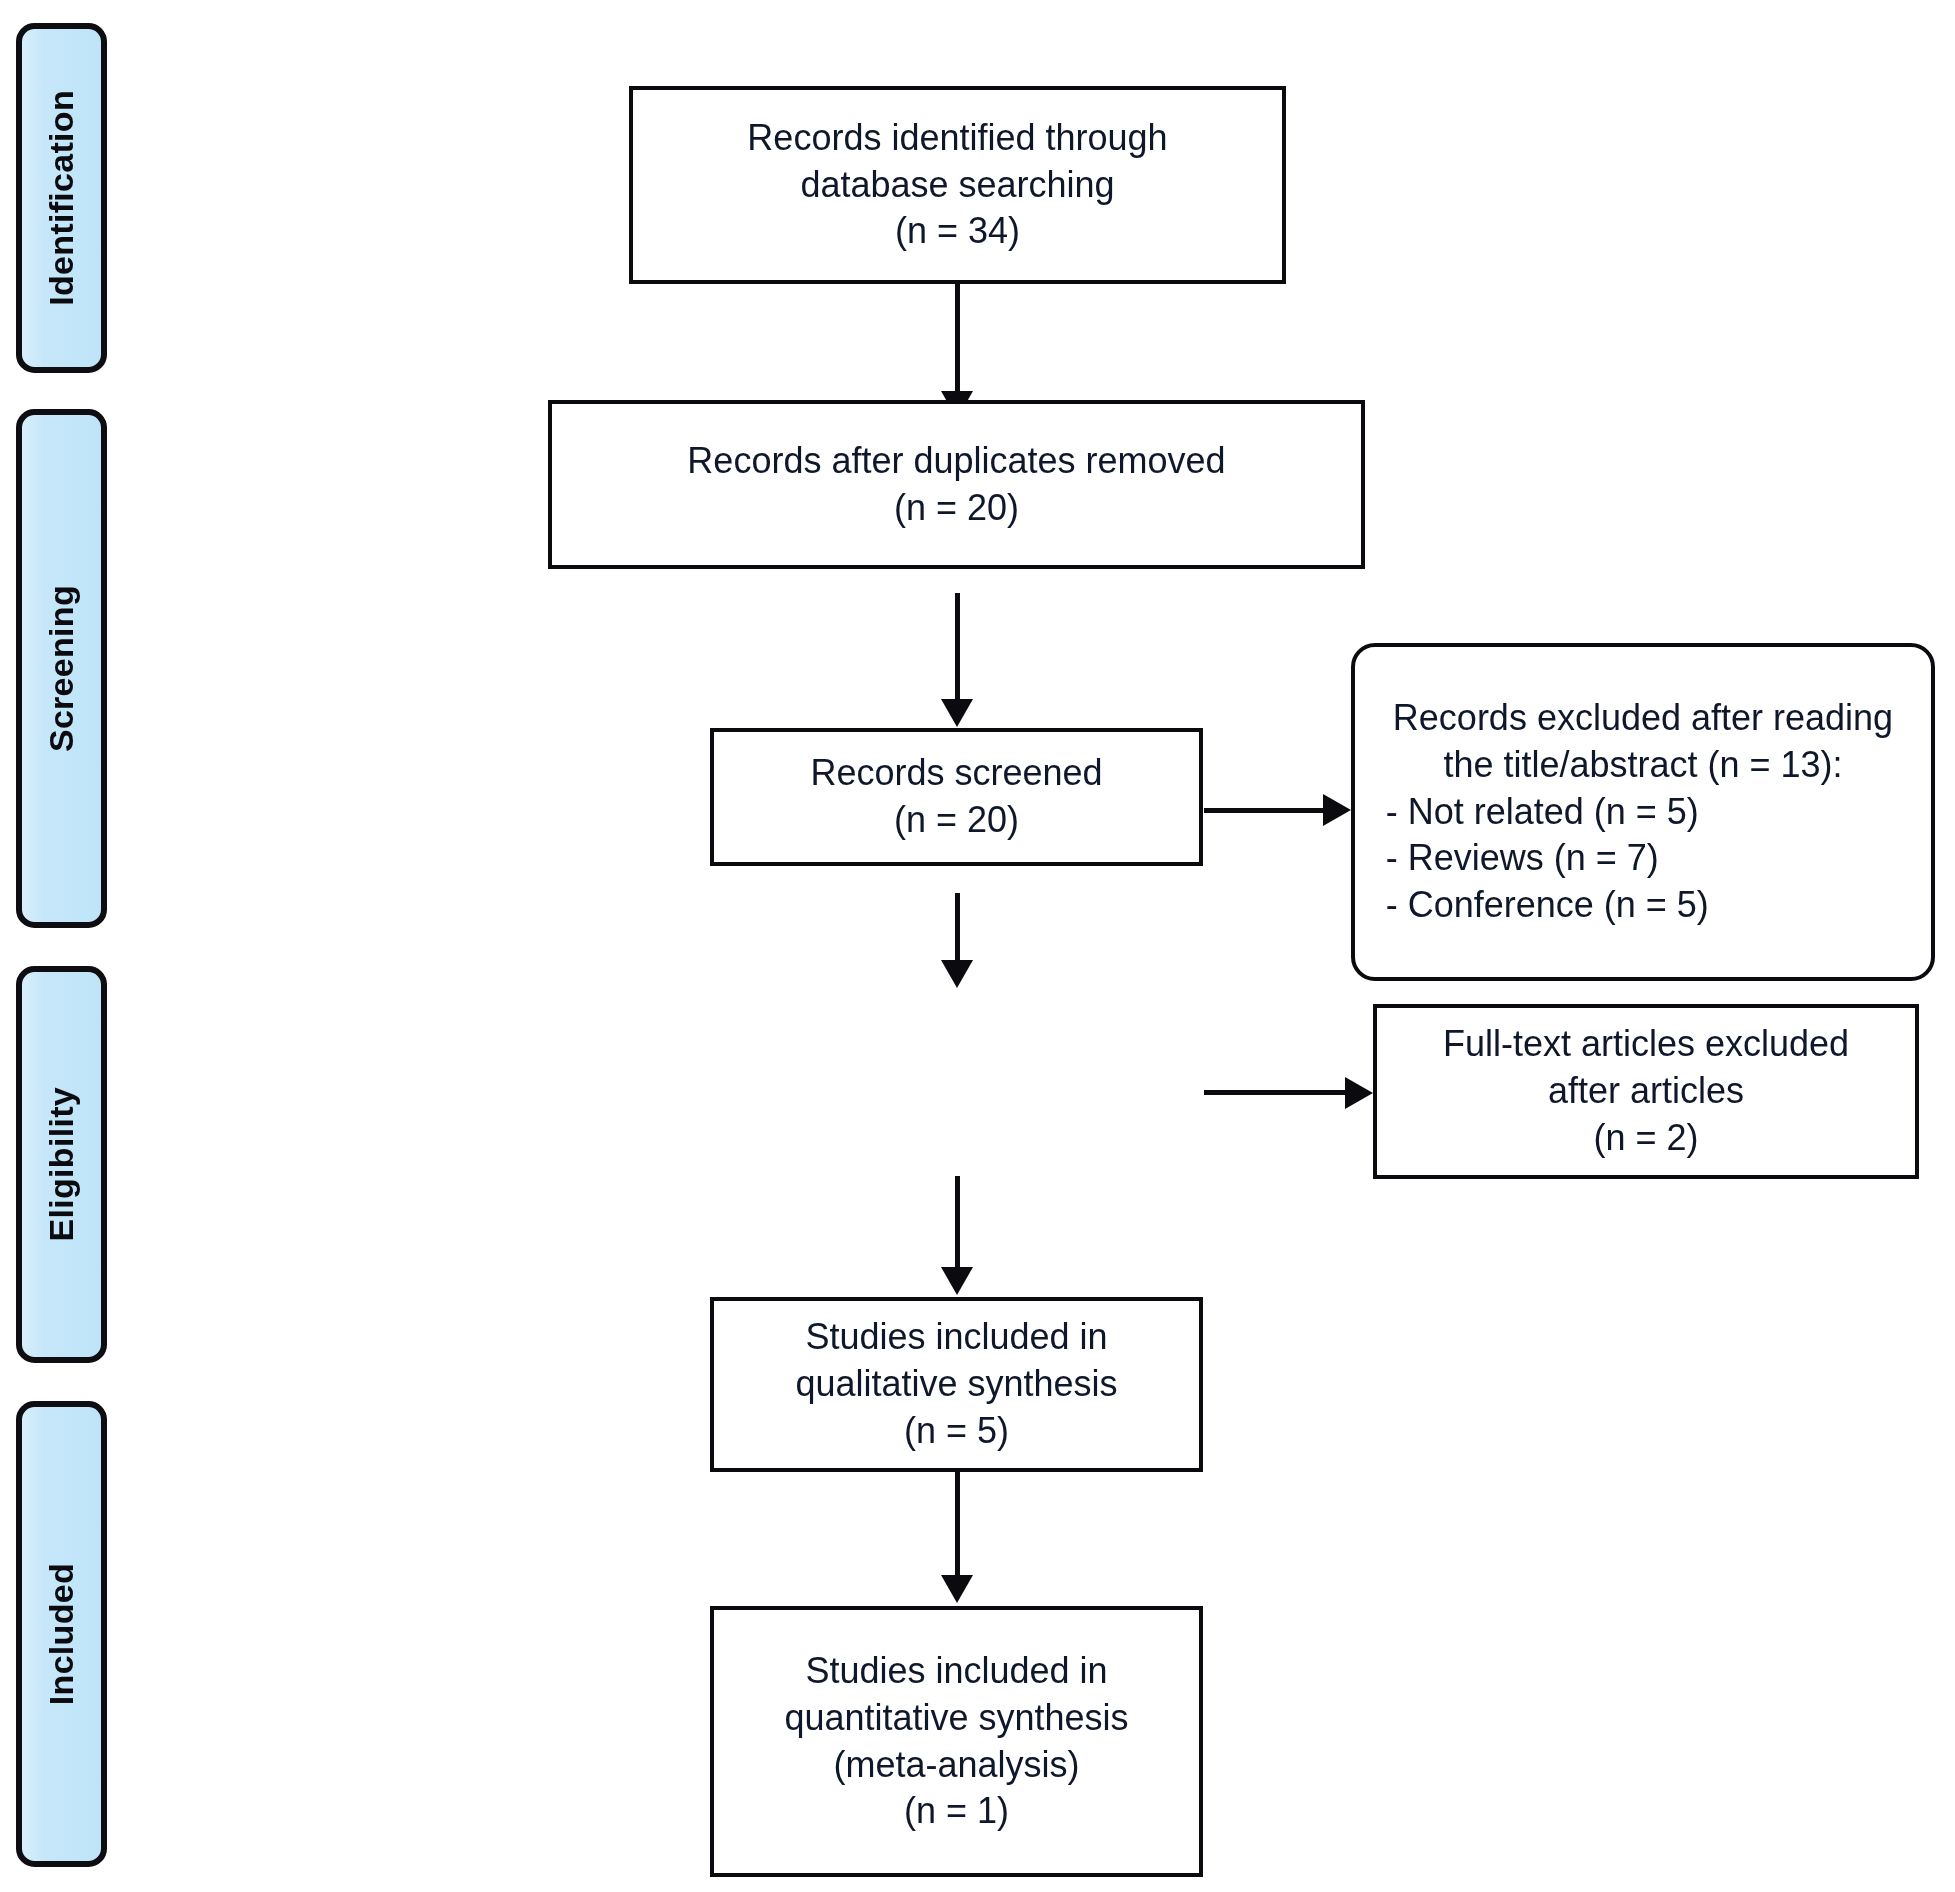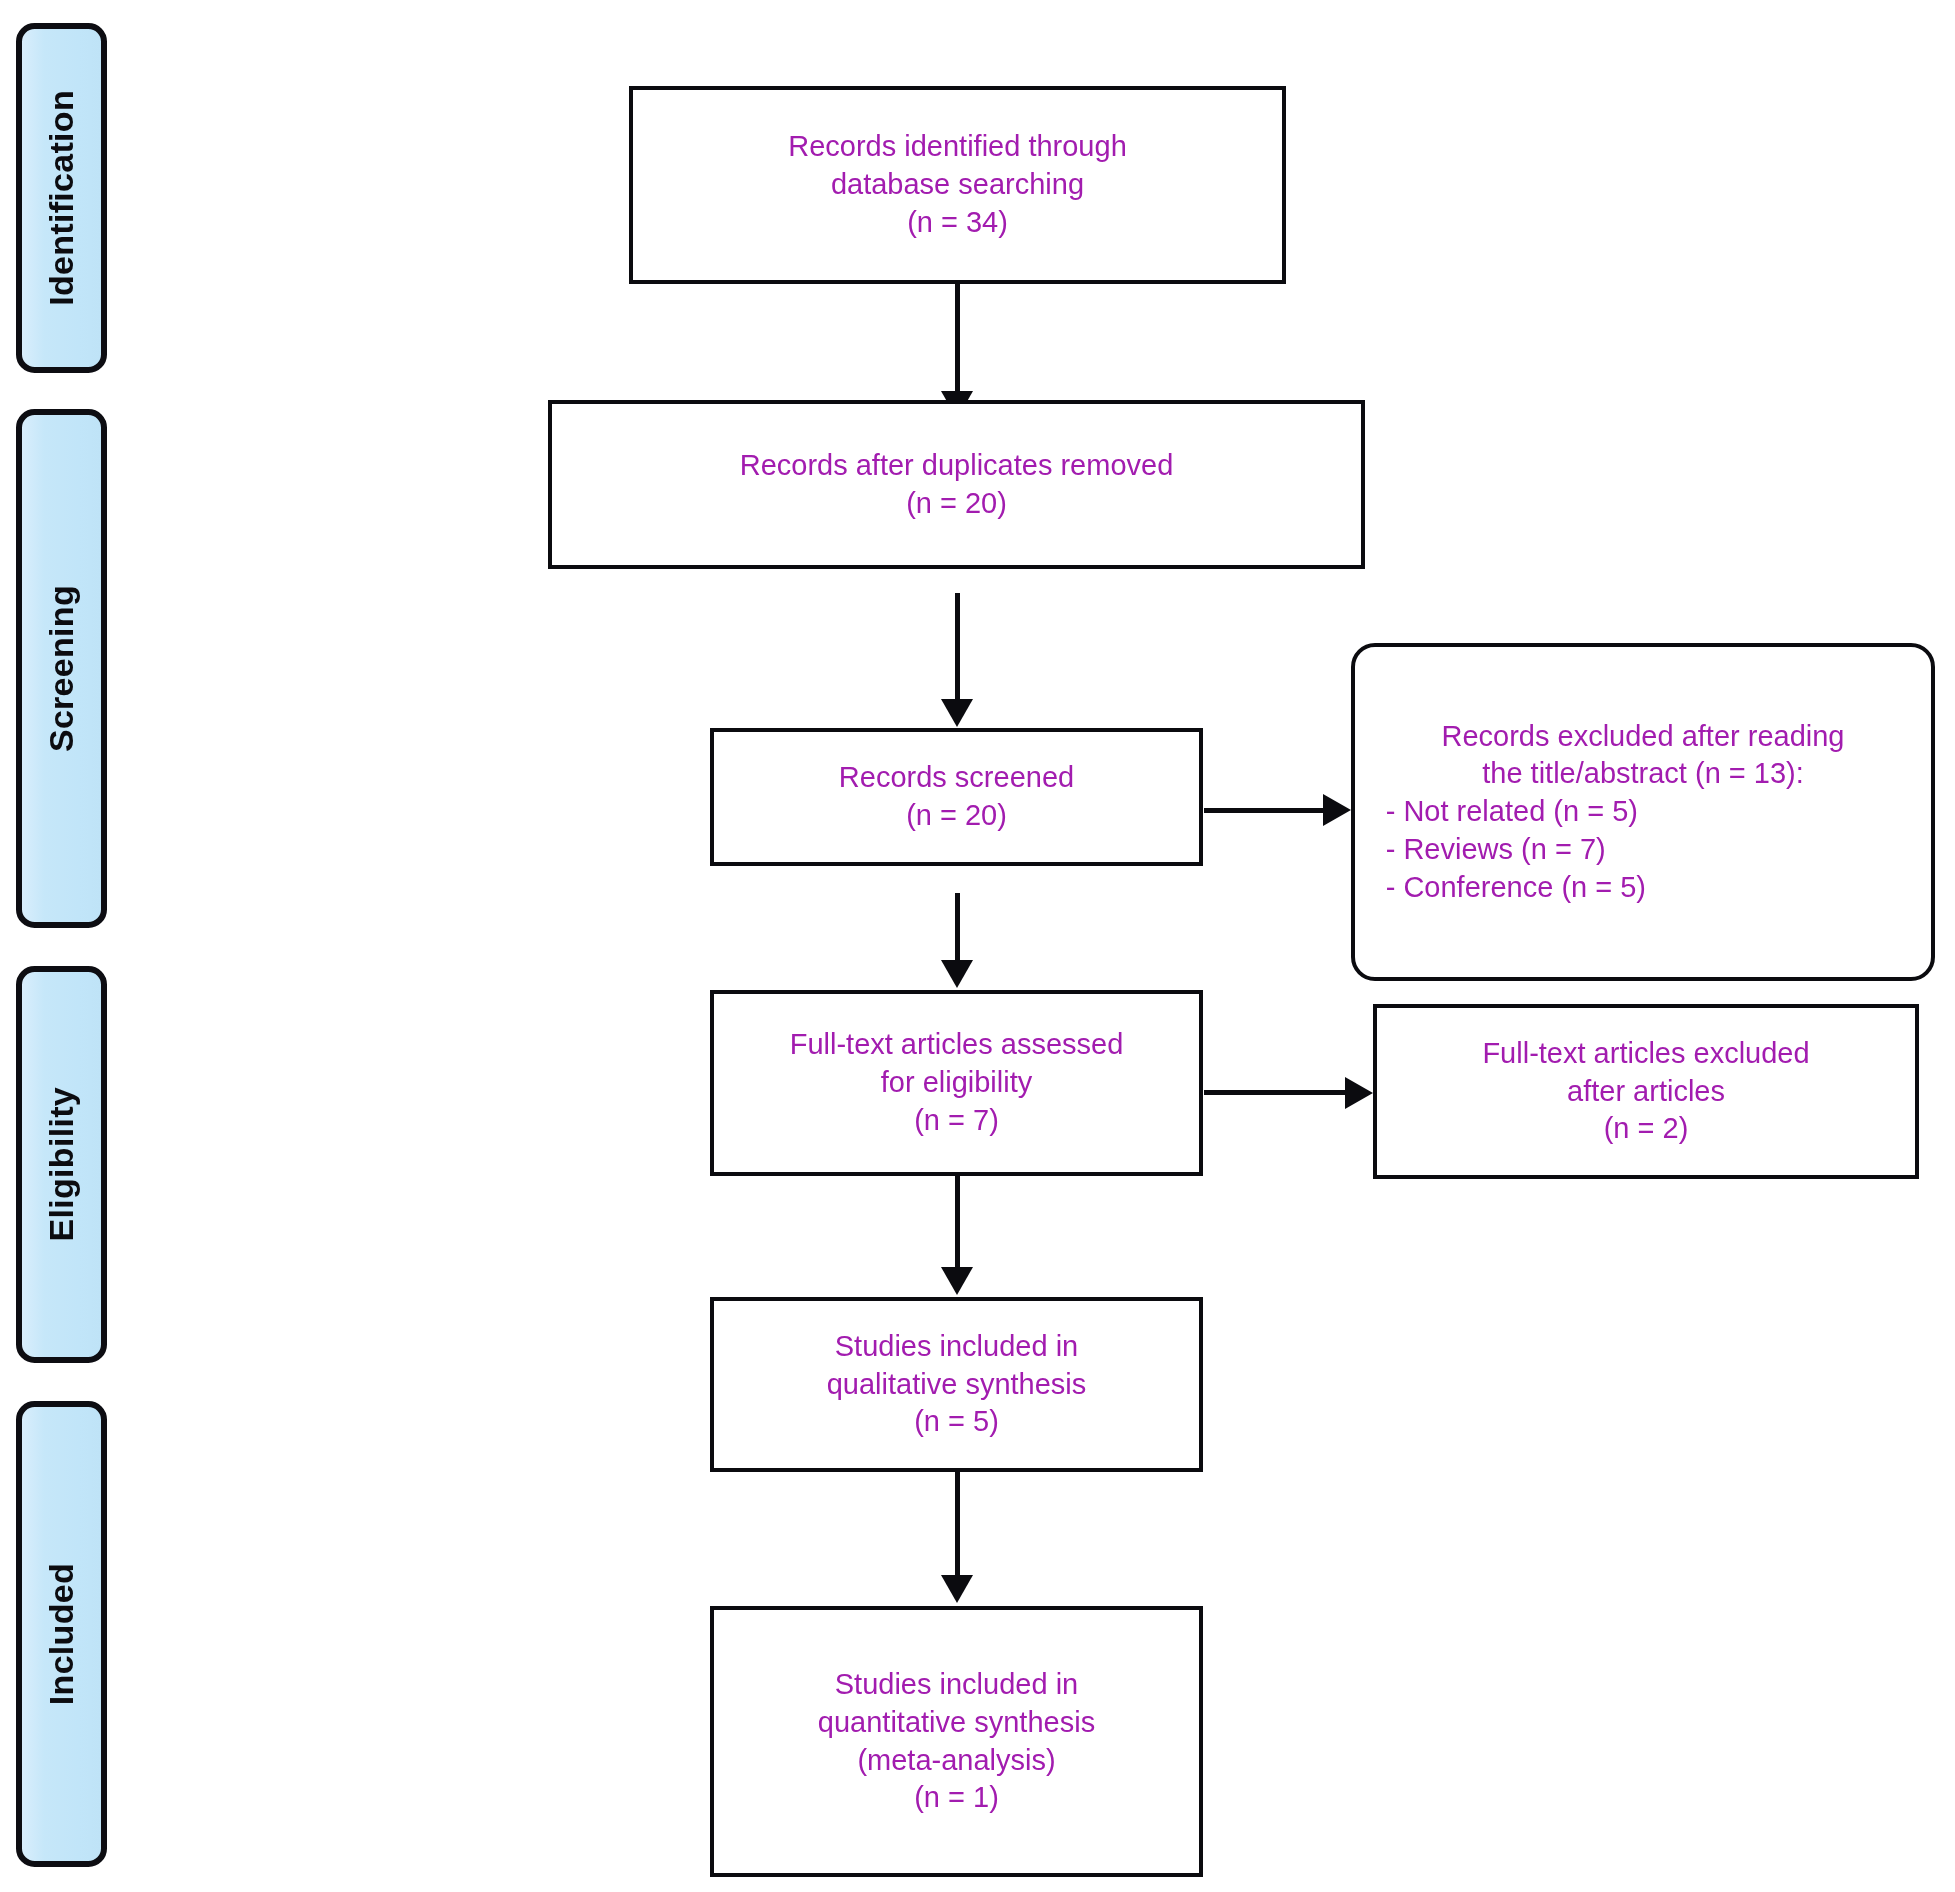--- a/index.html
+++ b/index.html
@@ -51,23 +51,23 @@
     flex-direction: column;
     align-items: center;
     justify-content: center;
     padding: 4.4px 7.7px;
   }
   .fbox.left-align {
     align-items: stretch;
   }
   .fline {
     font-family: "Liberation Sans", sans-serif;
-    font-size: 29px;
+    font-size: 36px;
     line-height: 1.30;
-    color: #a21caf;
+    color: #0f172a;
     text-align: center;
     white-space: nowrap;
   }
   .fline.bullet {
     text-align: left;
     padding-left: 23px;
   }
 
   
   .vline {
@@ -147,25 +147,20 @@
     <div class="fline">Records excluded after reading</div>
     <div class="fline">the title/abstract (n = 13):</div>
     <div class="fline bullet">- Not related (n = 5)</div>
     <div class="fline bullet">- Reviews (n = 7)</div>
     <div class="fline bullet">- Conference (n = 5)</div>
   </div>
 
   <div class="vline" style="left:955px; top:893px; height:69px;"></div>
   <div class="arrow-down" style="left:941px; top:960px;"></div>
 
-  <div class="fbox" style="left:710px; top:990px; width:493px; height:186px;">
-    <div class="fline">Full-text articles assessed</div>
-    <div class="fline">for eligibility</div>
-    <div class="fline">(n = 7)</div>
-  </div>
 
   <div class="hline" style="left:1204px; top:1090px; width:143px;"></div>
   <div class="arrow-right" style="left:1345px; top:1077px;"></div>
 
   <div class="fbox" style="left:1373px; top:1004px; width:546px; height:175px;">
     <div class="fline">Full-text articles excluded</div>
     <div class="fline">after articles</div>
     <div class="fline">(n = 2)</div>
   </div>
 

